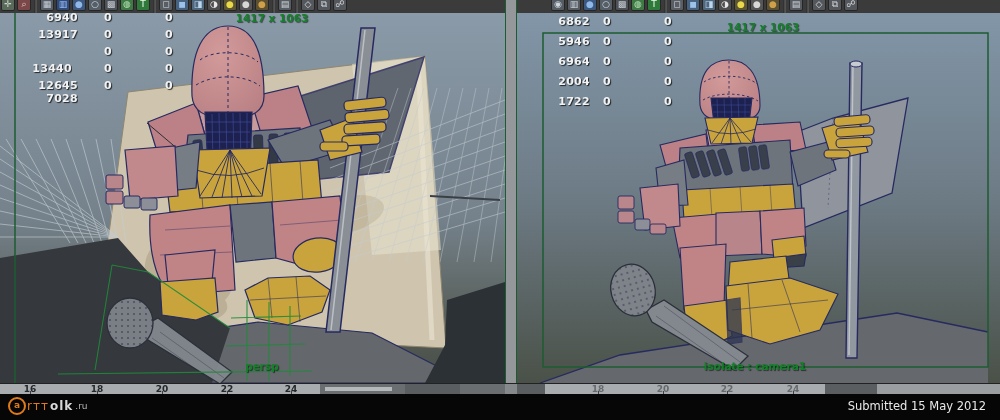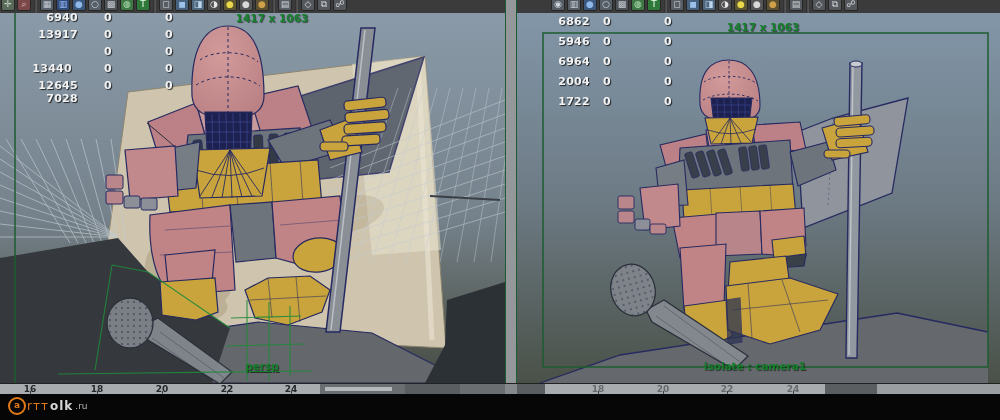--- a/index.html
+++ b/index.html
@@ -201,21 +201,21 @@
     <div class="hud-num" style="left: 18px; top: 52px; width: 60px; text-align: right; margin-top: 40px;">7028</div>
     <div class="hud-num" style="left: 99px; top: 45px; width: 18px; text-align: center;">0</div>
     <div class="hud-num" style="left: 160px; top: 45px; width: 18px; text-align: center;">0</div>
     <div class="hud-num" style="left: 12px; top: 62px; width: 60px; text-align: right;">13440</div>
     <div class="hud-num" style="left: 99px; top: 62px; width: 18px; text-align: center;">0</div>
     <div class="hud-num" style="left: 160px; top: 62px; width: 18px; text-align: center;">0</div>
     <div class="hud-num" style="left: 18px; top: 79px; width: 60px; text-align: right;">12645</div>
     <div class="hud-num" style="left: 99px; top: 79px; width: 18px; text-align: center;">0</div>
     <div class="hud-num" style="left: 160px; top: 79px; width: 18px; text-align: center;">0</div>
     <div class="hud-green" style="left: 232px; top: 12px; width: 80px;">1417 x 1063</div>
-    <div class="hud-green" style="left: 232px; top: 360px; width: 60px; text-decoration: underline;">persp</div>
+    <div class="hud-green" style="left: 232px; top: 360px; width: 60px;">persp</div>
   </div>
 
 <div id="right-panel" class="panel">
   <div class="panel-toolbar" id="right-toolbar">
       <span class="tb-icon" style="background: rgb(85, 92, 100); color: rgb(207, 214, 221);">◉</span>
       <span class="tb-icon" style="background: rgb(85, 92, 100); color: rgb(207, 214, 221);">▥</span>
       <span class="tb-icon" style="background: rgb(60, 88, 126); color: rgb(143, 184, 232);">●</span>
       <span class="tb-icon" style="background: rgb(86, 94, 104); color: rgb(208, 216, 224);">○</span>
       <span class="tb-icon" style="background: rgb(76, 82, 88); color: rgb(200, 204, 210);">▩</span>
       <span class="tb-icon" style="background: rgb(63, 122, 70); color: rgb(191, 232, 191);">◍</span>
@@ -380,13 +380,14 @@
     <div class="tl-mark" style="left: 793px;"></div>
   </div>
 
 <div id="footer">
   <div id="site-logo">
     <span class="logo-circle">a</span>
       <span class="logo-t1">rтт</span>
       <span class="logo-t2">olk</span>
       <span class="logo-suffix">.ru</span>
   </div>
+  <div id="submitted">Submitted 15 May 2012</div>
 </div>
 
 </body></html>

